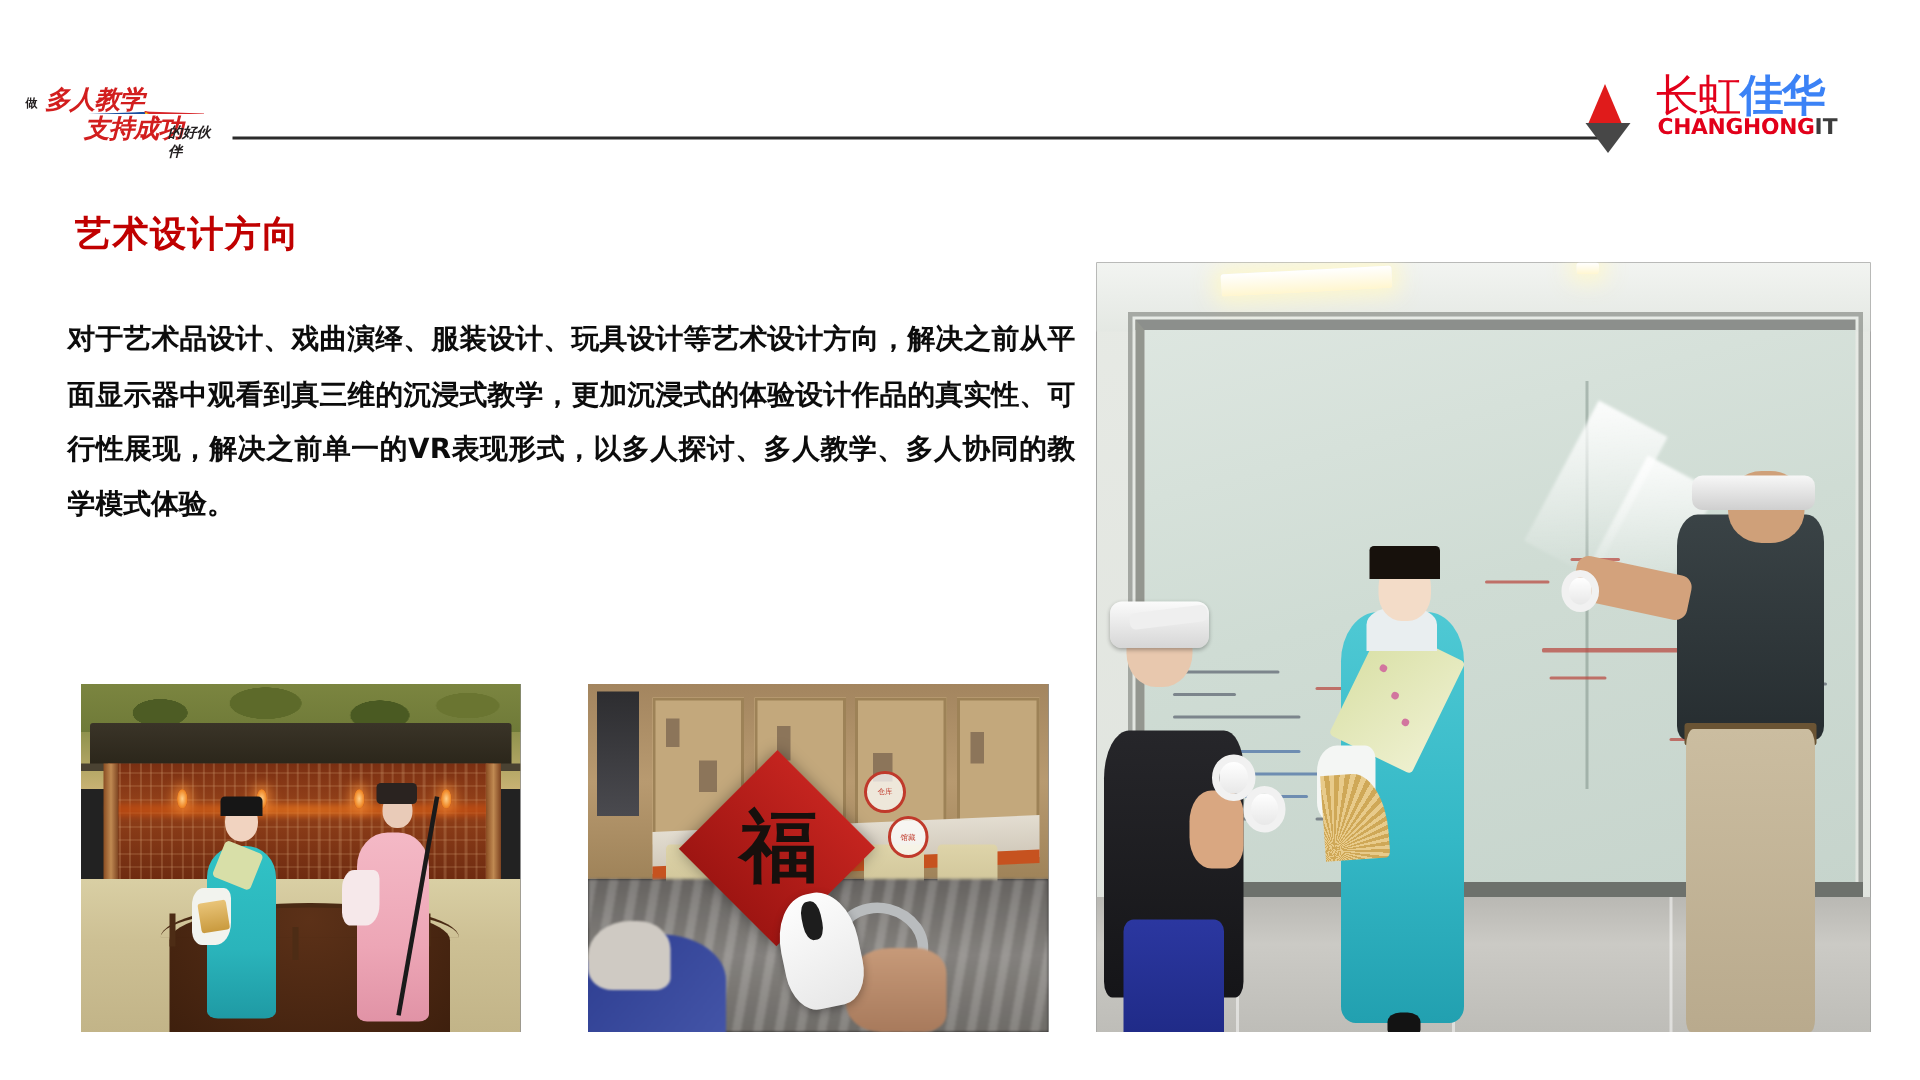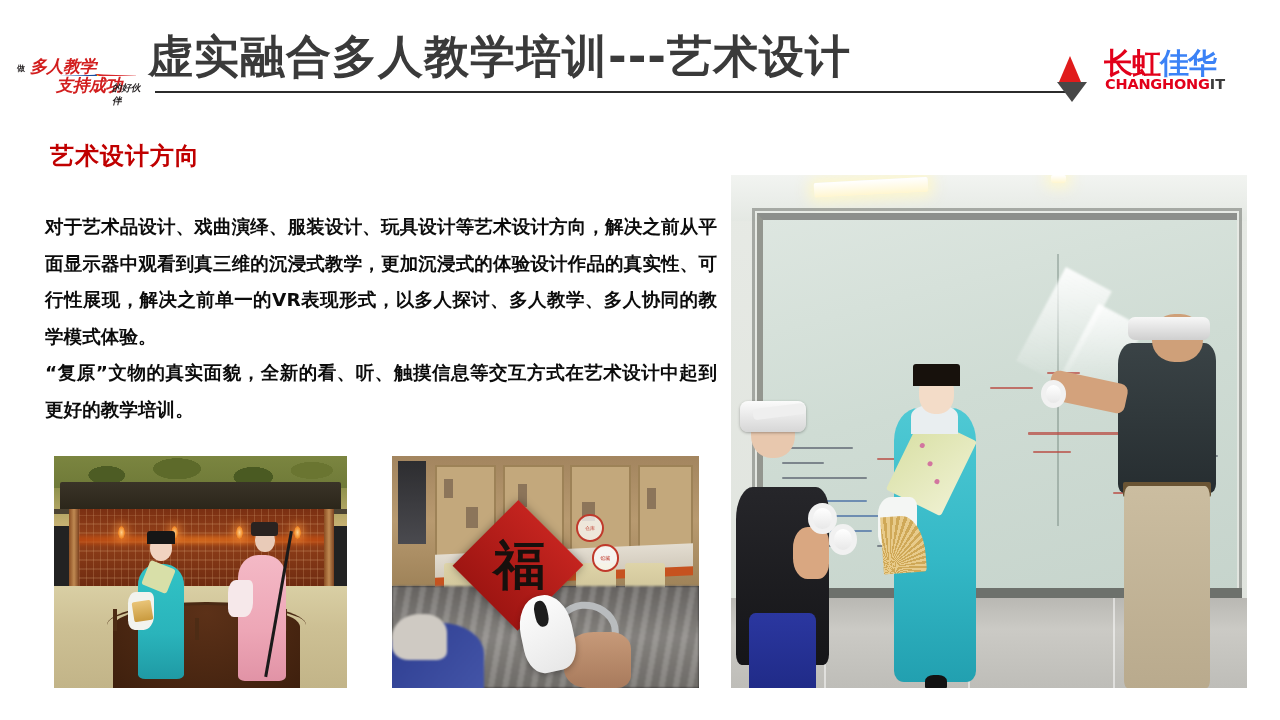--- a/index.html
+++ b/index.html
@@ -57,21 +57,21 @@
     border-bottom:26px solid #e01b1b;
   }
   #tri-down {
     position:absolute; left:1057px; top:82px; width:0; height:0;
     border-left:15px solid transparent; border-right:15px solid transparent;
     border-top:20px solid #474747;
   }
 
   #ch-logo { position:absolute; left:1104px; top:44px; width:150px; height:48px; }
   .ch-cn { position:absolute; left:0; top:0; height:30px; white-space:nowrap; }
-  .ch-cn .red { font-size:29px; font-weight:bold; color:#e2001a; letter-spacing:-1px; }
+  .ch-cn .red { font-size:29px; font-weight:normal; color:#e2001a; letter-spacing:-1px; }
   .ch-cn .dk  { font-size:29px; font-weight:bold; color:#3b82f6; letter-spacing:-1px; }
   .ch-en { position:absolute; left:1px; top:30px; white-space:nowrap; }
   .ch-en .red { font-size:14.5px; font-weight:bold; color:#e2001a; letter-spacing:-0.2px; }
   .ch-en .dk  { font-size:14.5px; font-weight:bold; color:#3c3c3c; }
 
   
   #section-heading {
     position:absolute; left:50px; top:140px;
     font-size:24px; font-weight:bold; color:#c00000; letter-spacing:1px;
   }
@@ -333,41 +333,39 @@
         </div>
     </div>
     <div class="brand-l1">
       <span class="brand-zuo">做</span>
       <span class="brand-red1">多人教学</span>
       <span class="brand-red2">支持成功</span>
       <span class="brand-tail">的好伙伴</span>
     </div>
   </div>
 
-  <div id="title-main">虚实融合多人教学培训---艺术设计</div>
 
   <div id="header-rule"></div>
   <div id="tri-up"></div>
   <div id="tri-down"></div>
 
   <div id="ch-logo">
     <div class="ch-cn">
       <span class="red">长虹</span><span class="dk">佳华</span>
     </div>
     <div class="ch-en">
       <span class="red">CHANGHONG</span><span class="dk">IT</span>
     </div>
   </div>
 </div>
 
 <div id="section-heading">艺术设计方向</div>
 
 <div id="body-copy">
   <p>对于艺术品设计、戏曲演绎、服装设计、玩具设计等艺术设计方向，解决之前从平面显示器中观看到真三维的沉浸式教学，更加沉浸式的体验设计作品的真实性、可行性展现，解决之前单一的VR表现形式，以多人探讨、多人教学、多人协同的教学模式体验。</p>
-  <p>“复原”文物的真实面貌，全新的看、听、触摸信息等交互方式在艺术设计中起到更好的教学培训。</p>
 </div>
 
 <div class="photo" id="photo-opera-stage">
   <div class="st-sky"></div>
   <div class="st-trees"></div>
   <div class="st-roof"></div>
   <div class="st-hall">
     <div class="st-lattice"></div>
     <div class="st-glow"></div>
   </div>

